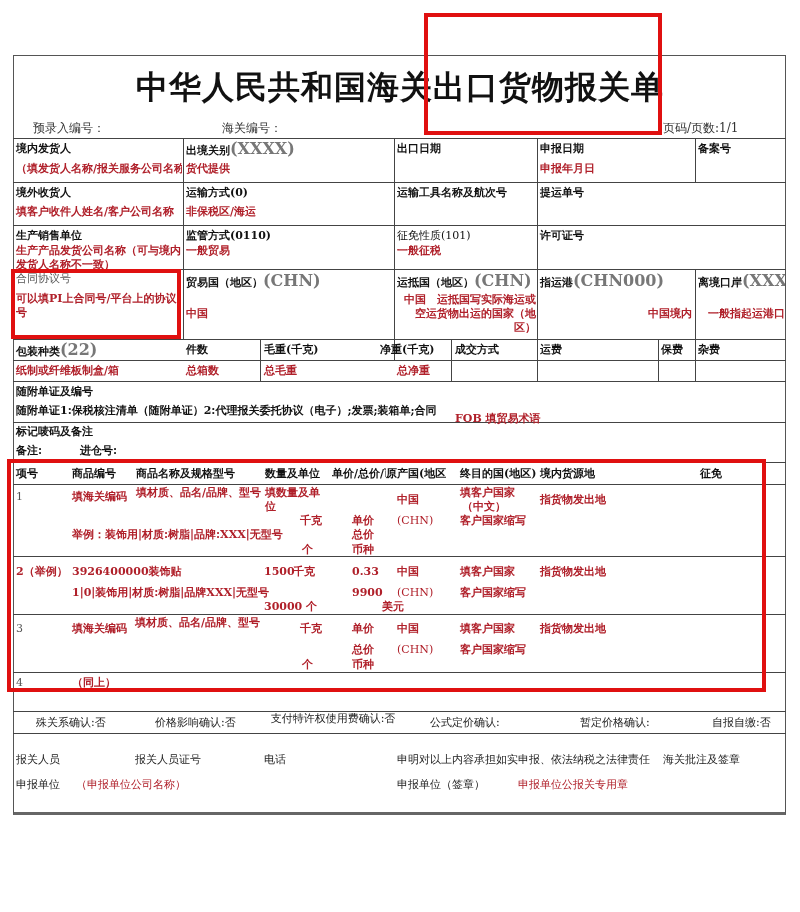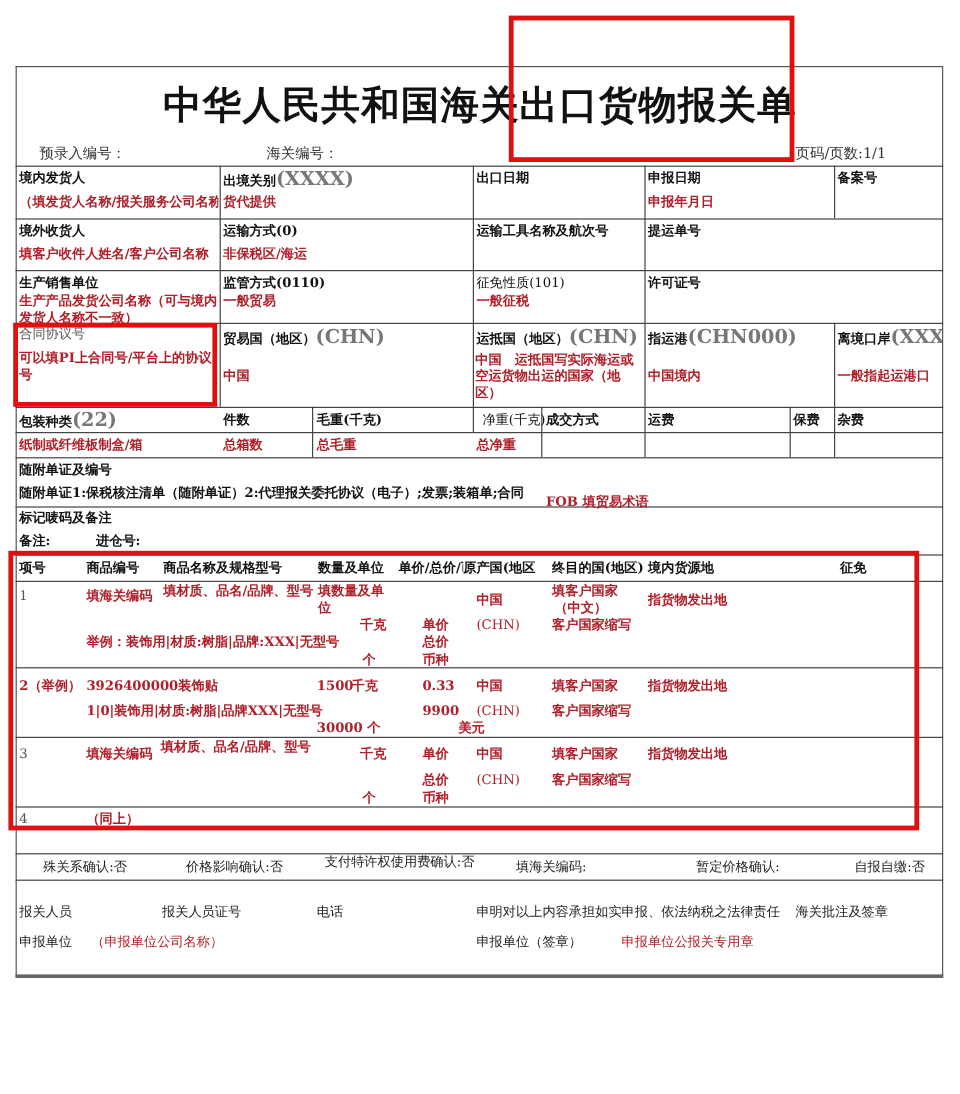--- a/index.html
+++ b/index.html
@@ -9,21 +9,21 @@
   .title { position: absolute; left: 0; width: 800px; top: 66px; text-align: center; font-size: 32px; font-weight: bold; letter-spacing: 1px;
            font-family: "DejaVu Sans", "Liberation Sans", sans-serif; color: #111; }
   .sub { position: absolute; top: 120px; font-size: 12px; color: #333; }
   .hl { position: absolute; height: 0; border-top: 1px solid #444; }
   .vl { position: absolute; width: 0; border-left: 1px solid #444; }
   .lbl { position: absolute; font-size: 11px; color: #111; white-space: nowrap; line-height: 14px; }
   .code { color: #777; font-size: 16px; }
   .red { position: absolute; font-size: 11px; color: #b0202a; line-height: 14px; white-space: nowrap; }
   .wrap { white-space: normal; }
   .redbox { position: absolute; border: 4px solid #e01010; }
-  .ctr { text-align: left; }
+  .ctr { text-align: right; }
 </style>
 </head>
 <body>
 
 <div class="frame"></div>
 
 <div class="title">中华人民共和国海关出口货物报关单</div>
 <div class="sub" style="left:33px;">预录入编号：</div>
 <div class="sub" style="left:222px;">海关编号：</div>
 <div class="sub" style="left:663px;">页码/页数:1/1</div>
@@ -101,21 +101,21 @@
 <div class="red ctr" style="left:698px; top:307px; width:87px; font-weight:bold;">一般指起运港口</div>
 
 <div class="lbl" style="left:16px; top:343px; font-weight:bold;">
   <span>包装种类</span><span class="code">(22)</span>
 </div>
 <div class="red" style="left:16px; top:364px; font-weight:bold;">纸制或纤维板制盒/箱</div>
 <div class="lbl" style="left:186px; top:343px; font-weight:bold;">件数</div>
 <div class="red" style="left:186px; top:364px; font-weight:bold;">总箱数</div>
 <div class="lbl" style="left:264px; top:343px; font-weight:bold;">毛重(千克)</div>
 <div class="red" style="left:264px; top:364px; font-weight:bold;">总毛重</div>
-<div class="lbl" style="left:402px; top:343px; font-weight:normal;">净重(千克)</div>
+<div class="lbl" style="left:380px; top:343px; font-weight:bold;">净重(千克)</div>
 <div class="red" style="left:397px; top:364px; font-weight:bold;">总净重</div>
 <div class="lbl" style="left:455px; top:343px; font-weight:bold;">成交方式</div>
 <div class="red" style="left:455px; top:364px; font-weight:bold;margin-top:48px;">FOB 填贸易术语</div>
 <div class="lbl" style="left:540px; top:343px; font-weight:bold;">运费</div>
 <div class="lbl" style="left:661px; top:343px; font-weight:bold;">保费</div>
 <div class="lbl" style="left:698px; top:343px; font-weight:bold;">杂费</div>
 
 <div class="lbl" style="left:16px; top:385px; font-weight:bold;">随附单证及编号</div>
 <div class="lbl" style="left:16px; top:404px; font-weight:bold;">随附单证1:保税核注清单（随附单证）2:代理报关委托协议（电子）;发票;装箱单;合同</div>
 
@@ -179,21 +179,21 @@
 <div class="red" style="left:460px; top:622px; font-weight:bold;">填客户国家</div>
 <div class="red" style="left:460px; top:643px; font-weight:bold;">客户国家缩写</div>
 <div class="red" style="left:540px; top:622px; font-weight:bold;">指货物发出地</div>
 
 <div class="lbl" style="left:16px; top:676px; color:#555;">4</div>
 <div class="red" style="left:72px; top:676px; font-weight:bold;">（同上）</div>
 
 <div class="lbl" style="left:36px; top:716px; color:#222;">殊关系确认:否</div>
 <div class="lbl" style="left:155px; top:716px; color:#222;">价格影响确认:否</div>
 <div class="lbl wrap" style="left:268px; top:712px; width:130px; color:#222; text-align:center; height:20px; overflow:hidden;">支付特许权使用费确认:否</div>
-<div class="lbl" style="left:430px; top:716px; color:#222;">填海关编码:</div>
+<div class="lbl" style="left:430px; top:716px; color:#222;">公式定价确认:</div>
 <div class="lbl" style="left:580px; top:716px; color:#222;">暂定价格确认:</div>
 <div class="lbl" style="left:712px; top:716px; color:#222;">自报自缴:否</div>
 
 <div class="lbl" style="left:16px; top:753px; color:#222;">报关人员</div>
 <div class="lbl" style="left:135px; top:753px; color:#222;">报关人员证号</div>
 <div class="lbl" style="left:264px; top:753px; color:#222;">电话</div>
 <div class="lbl" style="left:397px; top:753px; color:#222;">申明对以上内容承担如实申报、依法纳税之法律责任</div>
 <div class="lbl" style="left:663px; top:753px; color:#222;">海关批注及签章</div>
 <div class="lbl" style="left:16px; top:778px; color:#222;">申报单位</div>
 <div class="red" style="left:76px; top:778px;">（申报单位公司名称）</div>

